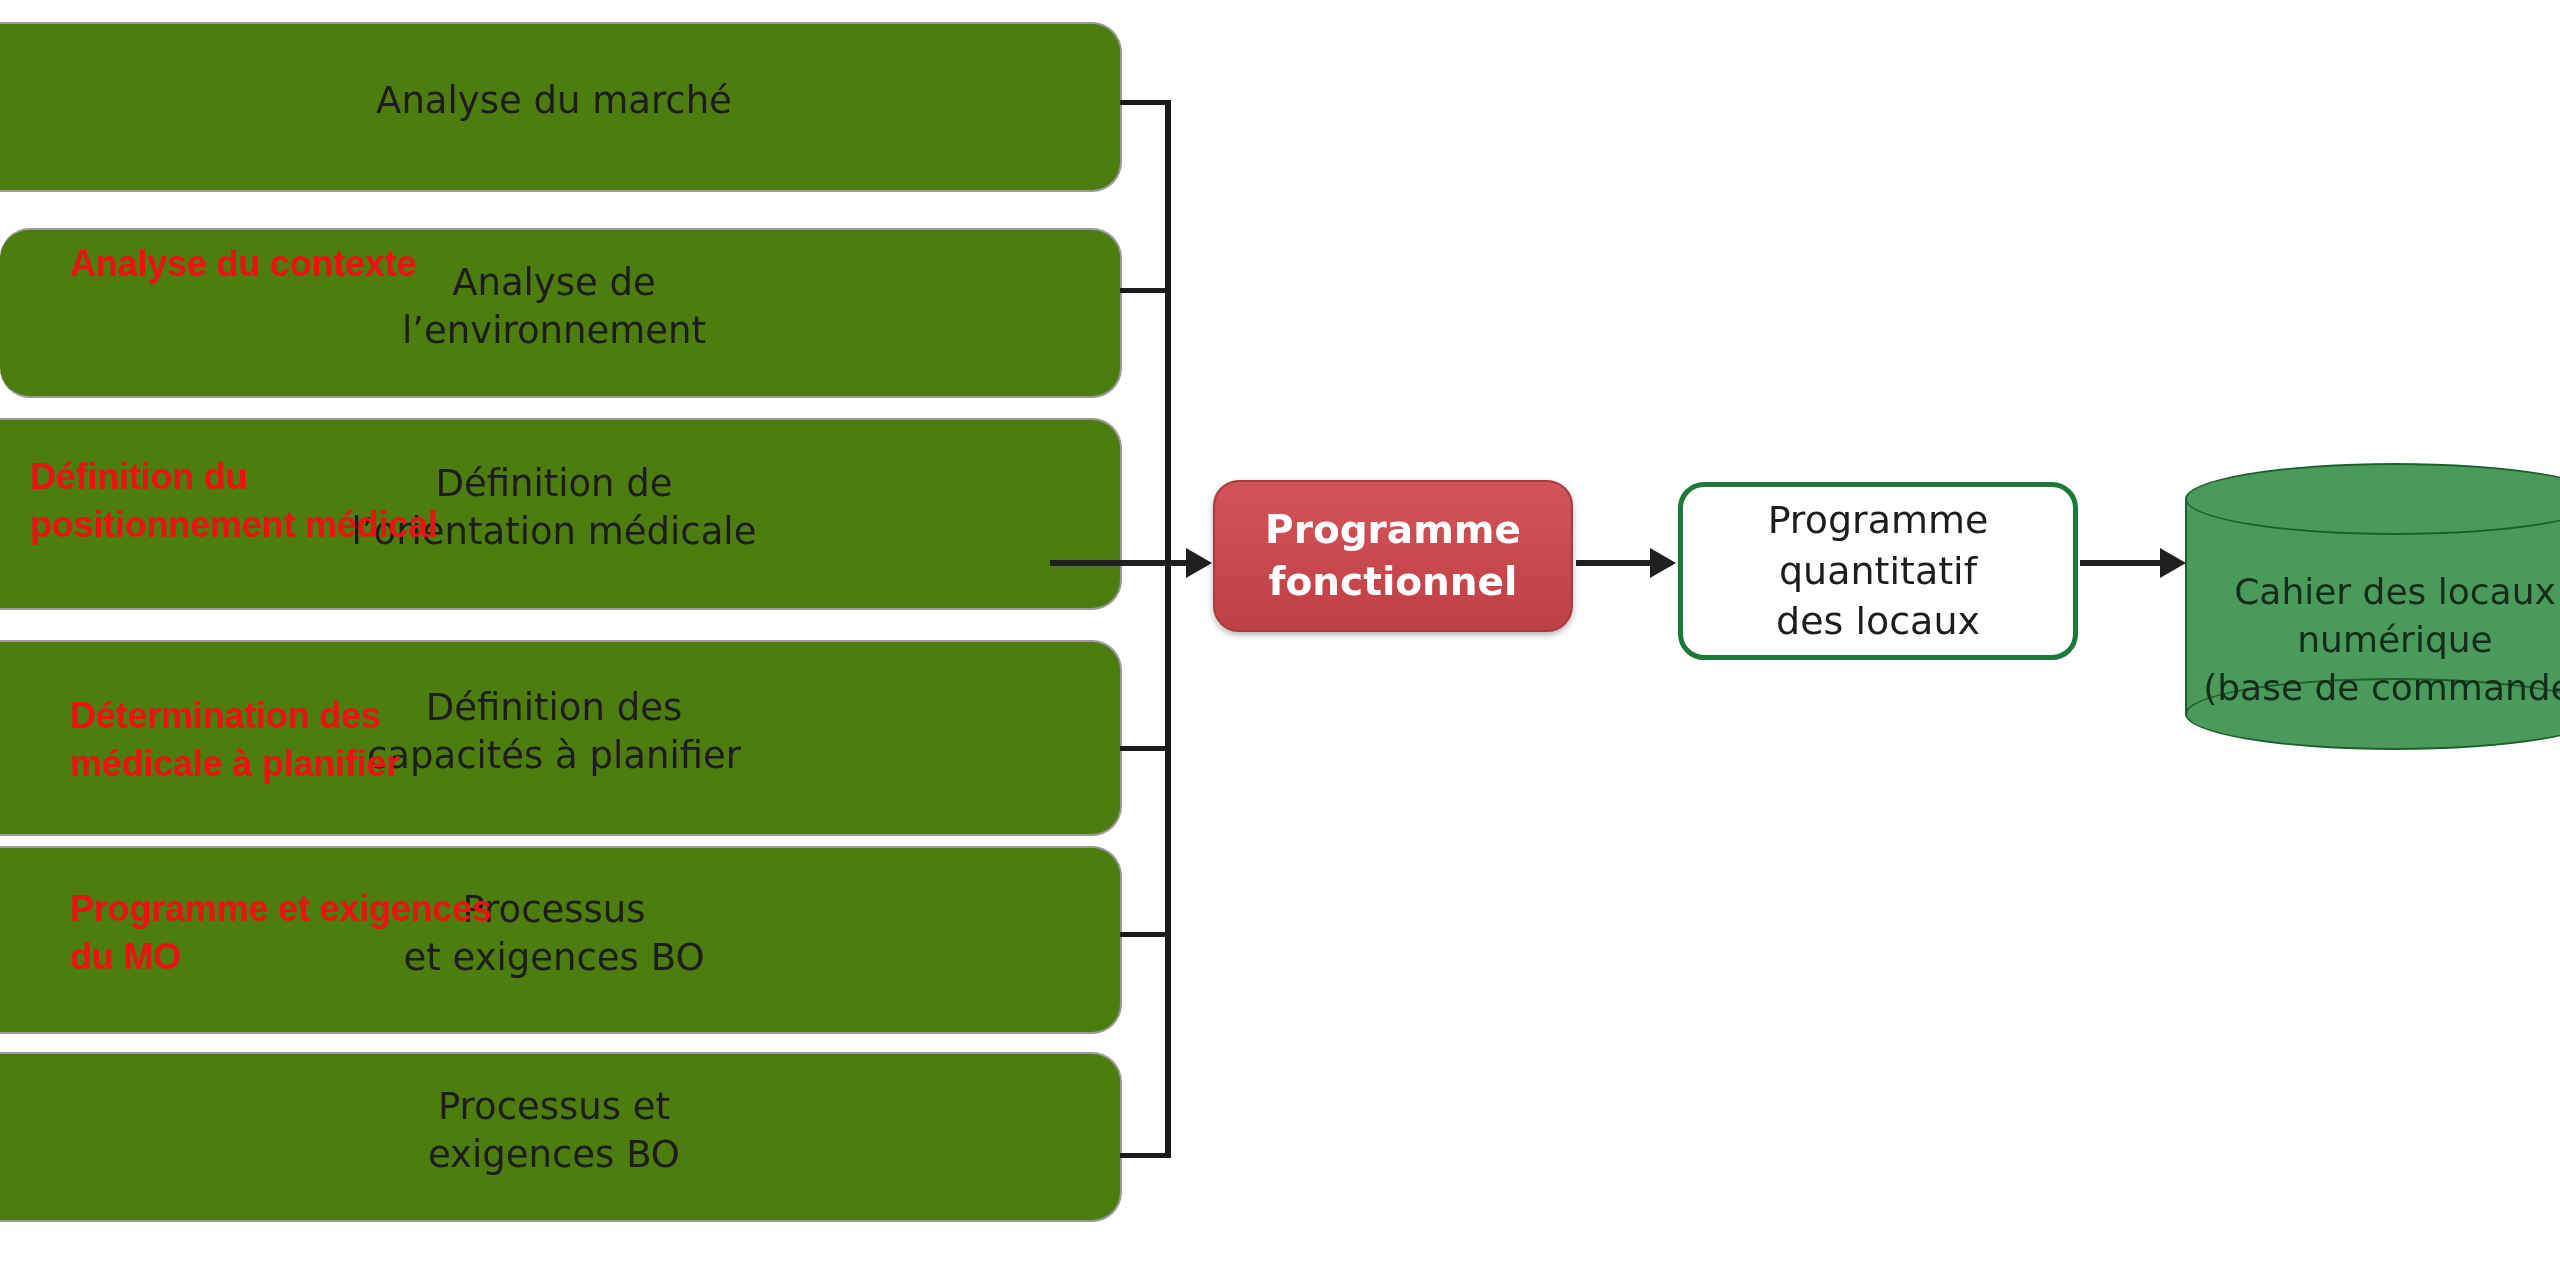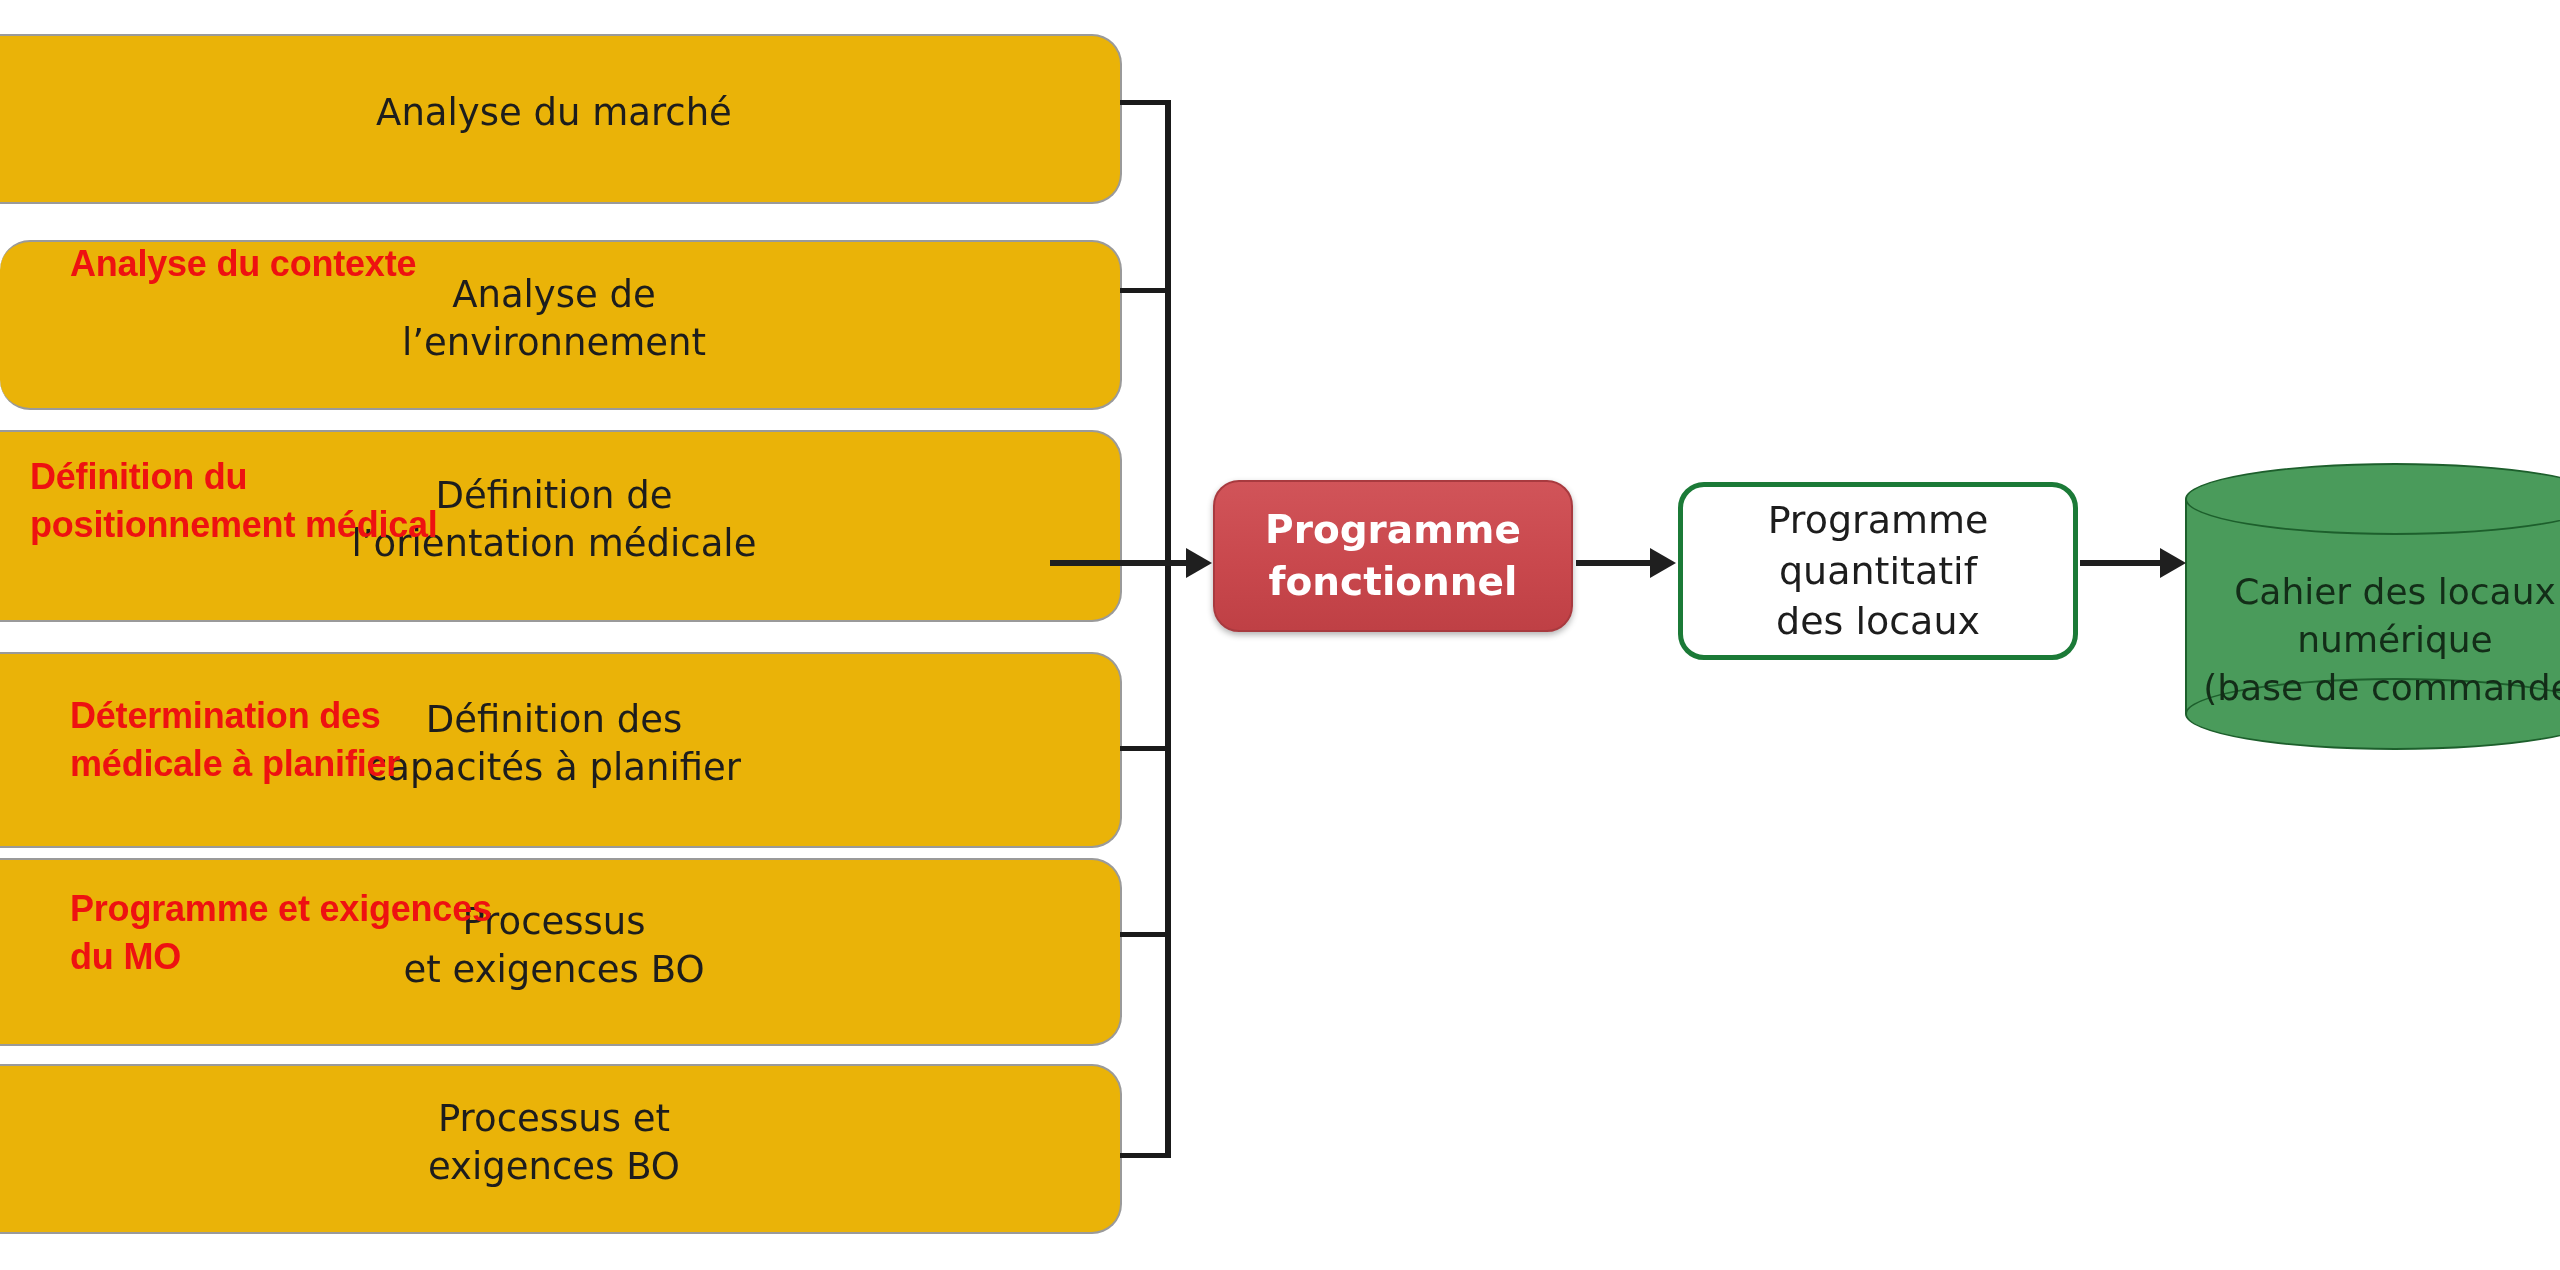--- a/index.html
+++ b/index.html
@@ -19,36 +19,35 @@
     line-height:1.34;
     letter-spacing:-0.2px;
     white-space:pre-line;
     z-index:6;
   }
 
   
   .pbox{
     position:absolute;
     box-sizing:border-box;
-    background:#eab308;
+    background:#4d7c0f;
     border:2px solid #9a9a9a;
     border-left:none;
     border-top-right-radius:30px;
     border-bottom-right-radius:30px;
     display:flex;
     align-items:center;
     justify-content:center;
     text-align:center;
     color:#1d1d1d;
     font-size:37px;
     line-height:1.3;
     white-space:pre-line;
     padding:0 12px 12px 0;
     z-index:3;
-    margin-top:12px;
   }
 
   
   .bk-v{position:absolute;background:#1a1a1a;width:6px;z-index:4;}
   .bk-h{position:absolute;background:#1a1a1a;height:5px;z-index:4;}
 
   
   .arrow-line{position:absolute;background:#1f1f1f;height:6px;z-index:5;}
   .arrow-head{
     position:absolute;width:0;height:0;

